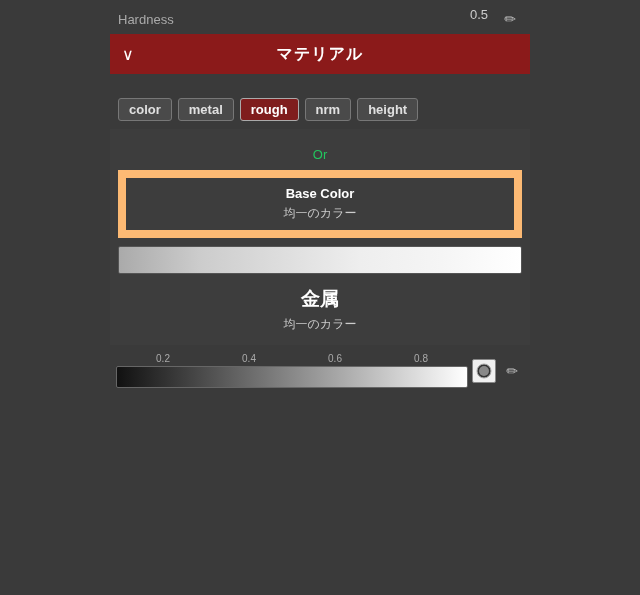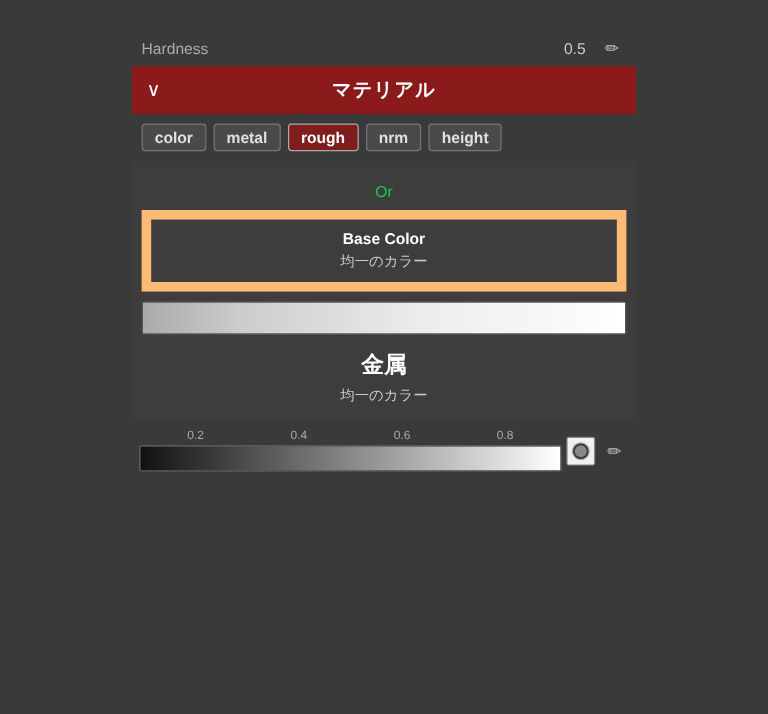--- a/index.html
+++ b/index.html
@@ -68,20 +68,21 @@
     }
 
     
     .tab-row {
       display: flex;
       flex-direction: row;
       align-items: center;
       padding: 8px 8px;
       gap: 6px;
       background: #3a3a3a;
+      margin-top: 16px;
     }
 
     .tab-btn {
       background: #4a4a4a;
       border: 1.5px solid #777;
       border-radius: 3px;
       color: #e0e0e0;
       font-size: 13px;
       font-weight: bold;
       padding: 3px 10px;
@@ -221,32 +222,32 @@
       color: #bbb;
       font-size: 14px;
     }
 
     .full-wrapper {
       width: 640px;
       min-height: 595px;
       background: #3a3a3a;
       display: flex;
       justify-content: center;
-      padding-top: 25px;
+      padding-top: 4px;
     }
   </style>
 </head>
 <body>
 
 <div class="full-wrapper">
   <div class="outer-container">
 
     <div class="hardness-row">
       <span class="hardness-label">Hardness</span>
-      <div style="display:flex;align-items:center;gap:6px;">
+      <div style="display:flex;align-items:flex-start;gap:6px;">
         <span class="hardness-value">0.5</span>
         <span class="pencil-icon">✏</span>
       </div>
     </div>
 
     <div class="material-header">
       <span class="chevron-icon">∨</span>
       <span class="material-title">マテリアル</span>
     </div>
 

